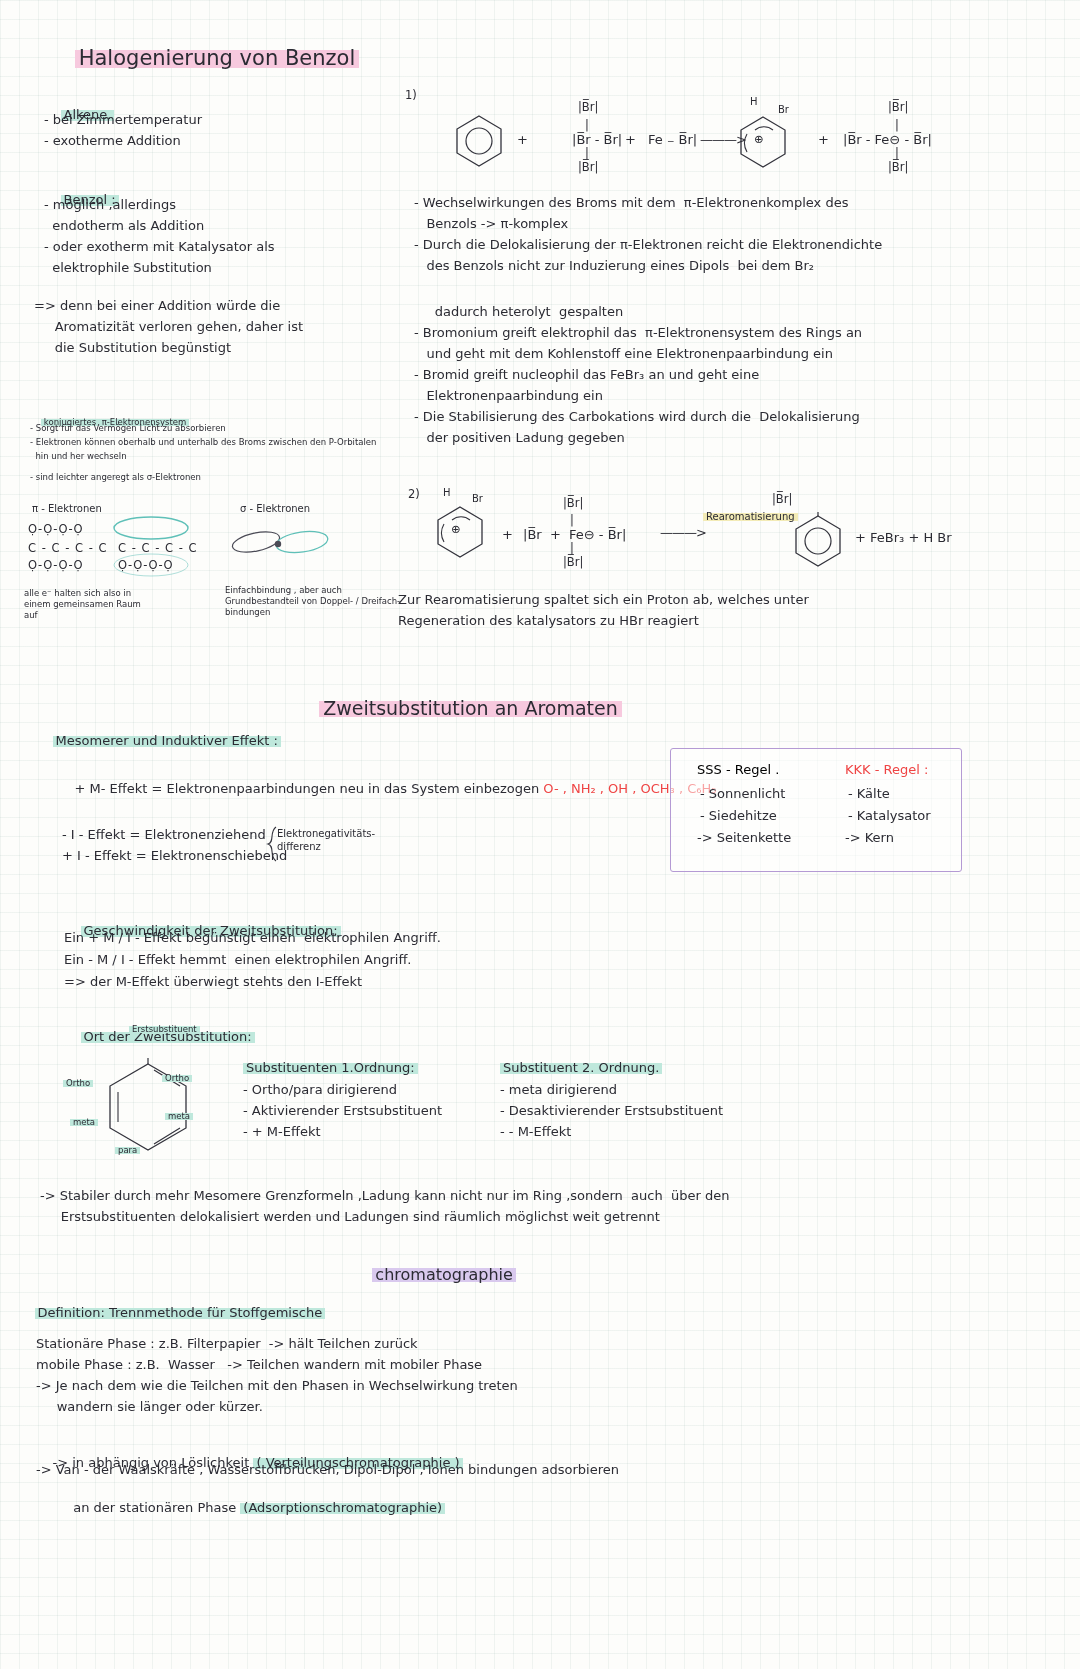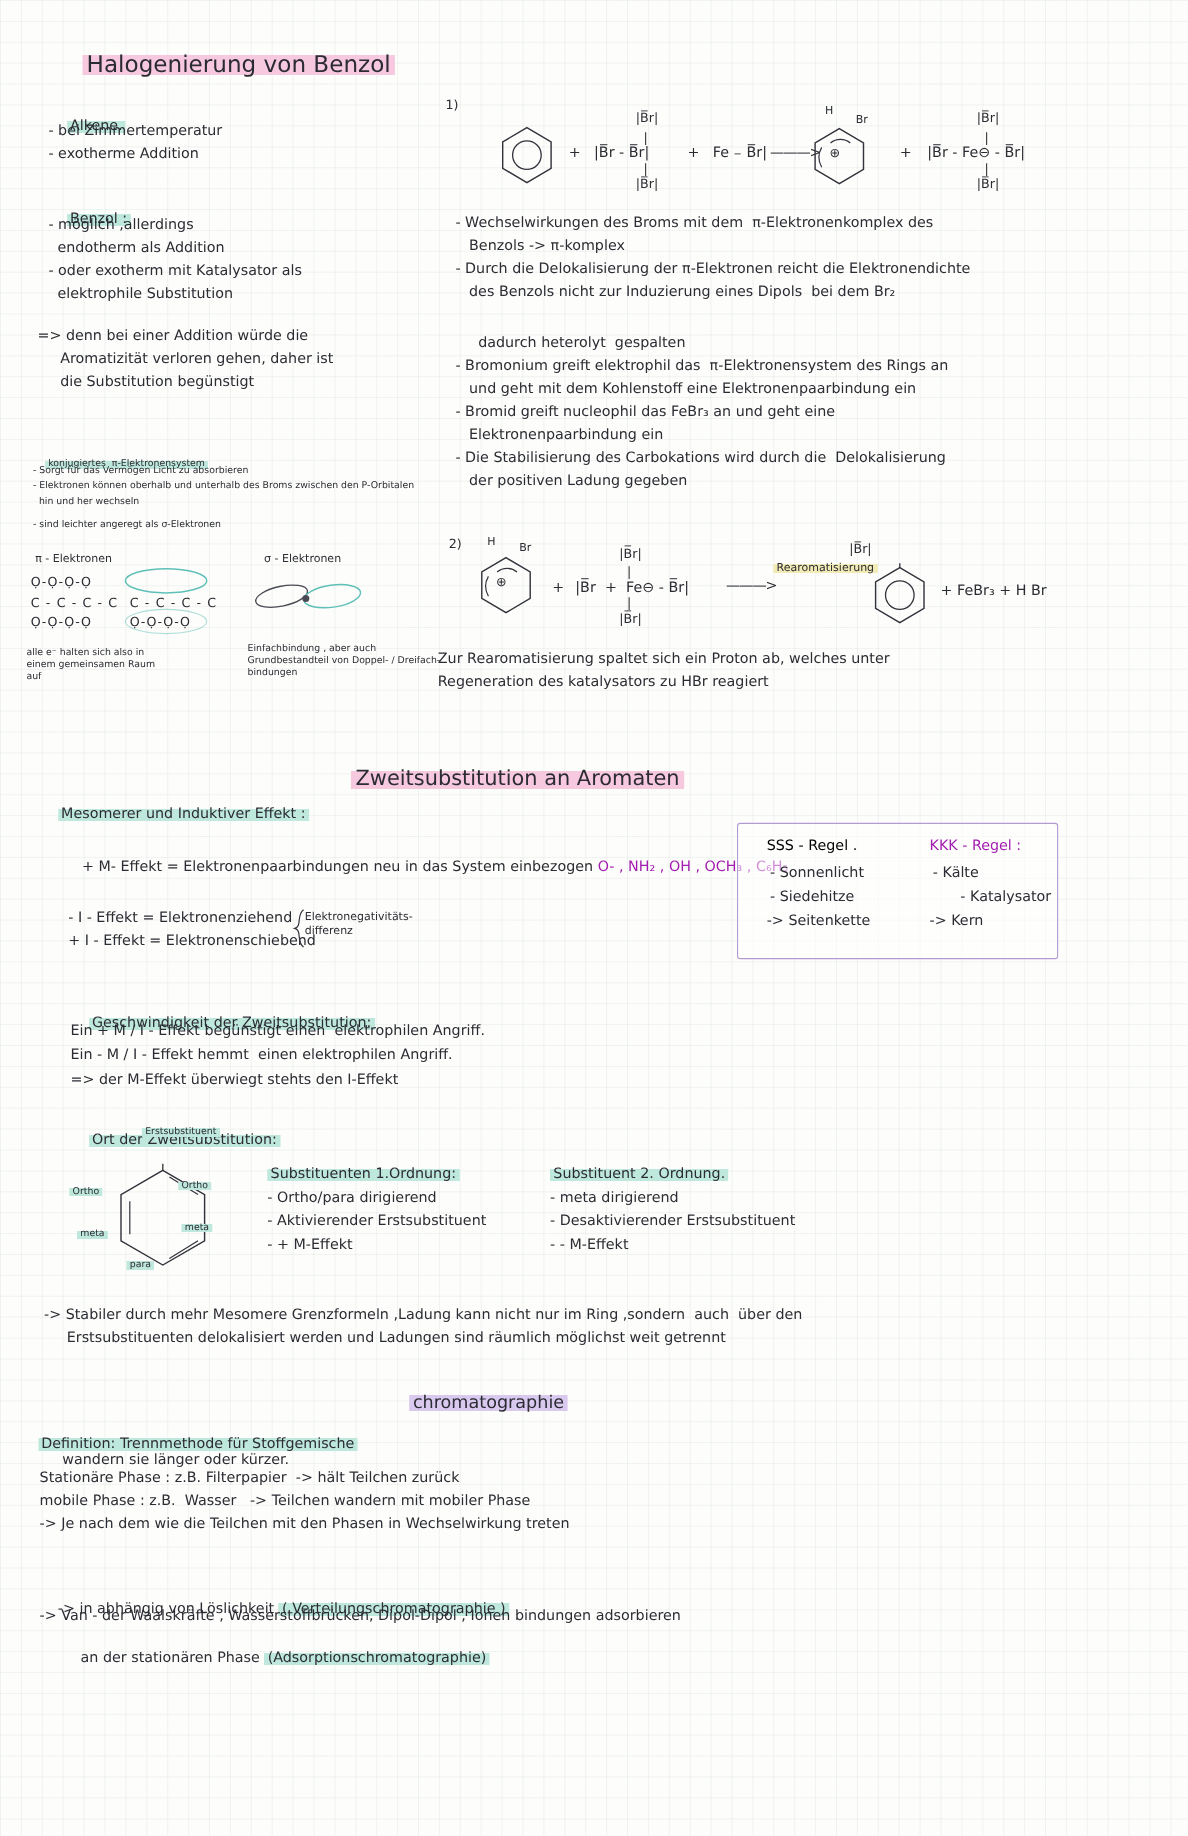--- a/index.html
+++ b/index.html
@@ -21,21 +21,21 @@
     pointer-events:none;
   }
   .sheet{position:absolute;inset:0;}
   .t{position:absolute;white-space:pre;line-height:1.28;}
   .hw{font-family:"DejaVu Sans", sans-serif;}
   
   .hl-pink{background:linear-gradient(transparent 18%, #f7c9de 18%, #f7c9de 92%, transparent 92%);padding:0 4px;}
   .hl-mint{background:linear-gradient(transparent 18%, #bfe8dc 18%, #bfe8dc 92%, transparent 92%);padding:0 3px;}
   .hl-purple{background:linear-gradient(transparent 18%, #d9c9ee 18%, #d9c9ee 92%, transparent 92%);padding:0 3px;}
   .hl-yellow{background:linear-gradient(transparent 18%, #f3ebb6 18%, #f3ebb6 92%, transparent 92%);padding:0 3px;}
-  .teal{color:#a21caf;}
+  .teal{color:#ef4444;}
   .purp{color:#000000;}
   .tiny{font-size:8.5px;}
   .xsm{font-size:10px;}
   .sm{font-size:11.5px;}
   .md{font-size:13px;}
   .lg{font-size:16px;}
   .xl{font-size:19px;}
   .ttl{font-size:21px;}
   .box-sss{
     position:absolute;border:1.5px solid #b49ad4;border-radius:3px;background:rgba(255,255,255,0.5);
@@ -104,21 +104,21 @@
   <div class="t tiny hw" style="left:24px;top:588px;"><span id="noteLeft">alle e⁻ halten sich also in<br>einem gemeinsamen Raum<br>auf</span></div>
   <div class="t tiny hw" style="left:225px;top:585px;"><span id="noteRight">Einfachbindung , aber auch<br>Grundbestandteil von Doppel- / Dreifach-<br>bindungen</span></div>
 
   <div class="t sm hw" style="left:405px;top:88px;">1)</div>
 
   <svg style="position:absolute;left:452px;top:112px;" width="54" height="58" class="chem">
     <polygon points="27,4 49,17 49,41 27,54 5,41 5,17" fill="none" stroke="#33333c" stroke-width="1.3"></polygon>
     <circle cx="27" cy="29" r="13" fill="none" stroke="#33333c" stroke-width="1.2"></circle>
   </svg>
   <div class="t md hw" style="left:517px;top:132px;">+</div>
-  <div class="t md hw" style="left:540px;top:132px;">|B̅r - B̅r|</div>
+  <div class="t md hw" style="left:572px;top:132px;">|B̅r - B̅r|</div>
   <div class="t md hw" style="left:625px;top:132px;">+</div>
 
   <div class="t sm hw" style="left:578px;top:100px;">|B̅r|</div>
   <div class="t sm hw" style="left:585px;top:118px;">|</div>
   <div class="t md hw" style="left:648px;top:132px;"><span>Fe</span> <span style="font-size:9px;">−</span> <span>B̅r|</span></div>
   <div class="t sm hw" style="left:585px;top:146px;">|</div>
   <div class="t sm hw" style="left:578px;top:160px;">|B̅r|</div>
 
   <div class="t md hw" style="left:700px;top:132px;letter-spacing:-1px;">———&gt;</div>
 
@@ -202,21 +202,21 @@
   </svg>
 
   <div class="box-sss" style="left:670px;top:748px;width:290px;height:122px;"></div>
   <div class="t md hw purp" style="left:697px;top:762px;">SSS - Regel .</div>
   <div class="t md hw" style="left:700px;top:786px;">- Sonnenlicht</div>
   <div class="t md hw" style="left:700px;top:808px;">- Siedehitze</div>
   <div class="t md hw" style="left:697px;top:830px;">-&gt; Seitenkette</div>
 
   <div class="t md hw teal" style="left:845px;top:762px;">KKK - Regel :</div>
   <div class="t md hw" style="left:848px;top:786px;">- Kälte</div>
-  <div class="t md hw" style="left:848px;top:808px;margin-left:25px;">- Katalysator</div>
+  <div class="t md hw" style="left:848px;top:808px;">- Katalysator</div>
   <div class="t md hw" style="left:845px;top:830px;">-&gt; Kern</div>
 
   <div class="t md hw" style="left:64px;top:906px;">
     <span class="hl-mint">Geschwindigkeit der Zweitsubstitution:</span>
   </div>
   <div class="t md hw" style="left:64px;top:930px;">Ein + M / I - Effekt begünstigt einen  elektrophilen Angriff.</div>
   <div class="t md hw" style="left:64px;top:952px;">Ein - M / I - Effekt hemmt  einen elektrophilen Angriff.</div>
   <div class="t md hw" style="left:64px;top:974px;">=&gt; der M-Effekt überwiegt stehts den I-Effekt</div>
 
   <div class="t md hw" style="left:64px;top:1012px;">
@@ -254,21 +254,21 @@
     <span class="hl-purple">chromatographie</span>
   </div>
 
   <div class="t md hw" style="left:18px;top:1288px;">
     <span class="hl-mint">Definition: Trennmethode für Stoffgemische</span>
   </div>
 
   <div class="t md hw" style="left:36px;top:1336px;">Stationäre Phase : z.B. Filterpapier  -&gt; hält Teilchen zurück</div>
   <div class="t md hw" style="left:36px;top:1357px;">mobile Phase : z.B.  Wasser   -&gt; Teilchen wandern mit mobiler Phase</div>
   <div class="t md hw" style="left:36px;top:1378px;">-&gt; Je nach dem wie die Teilchen mit den Phasen in Wechselwirkung treten</div>
-  <div class="t md hw" style="left:36px;top:1320px;">     wandern sie länger oder kürzer.</div>
+  <div class="t md hw" style="left:36px;top:1399px;">     wandern sie länger oder kürzer.</div>
 
   <div class="t md hw" style="left:36px;top:1438px;">
     <span>-&gt; in abhängig von Löslichkeit </span><span class="hl-mint">( Verteilungschromatographie )</span>
   </div>
   <div class="t md hw" style="left:36px;top:1462px;">-&gt; Van - der Waalskräfte , Wasserstoffbrücken, Dipol-Dipol , Ionen bindungen adsorbieren</div>
   <div class="t md hw" style="left:36px;top:1483px;">
     <span>     an der stationären Phase </span><span class="hl-mint">(Adsorptionschromatographie)</span>
   </div>
 
 </div>

